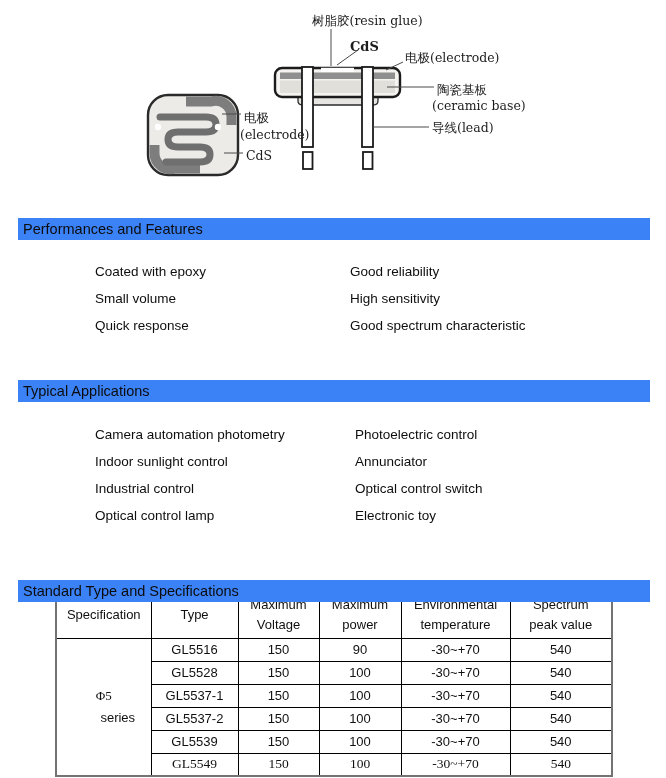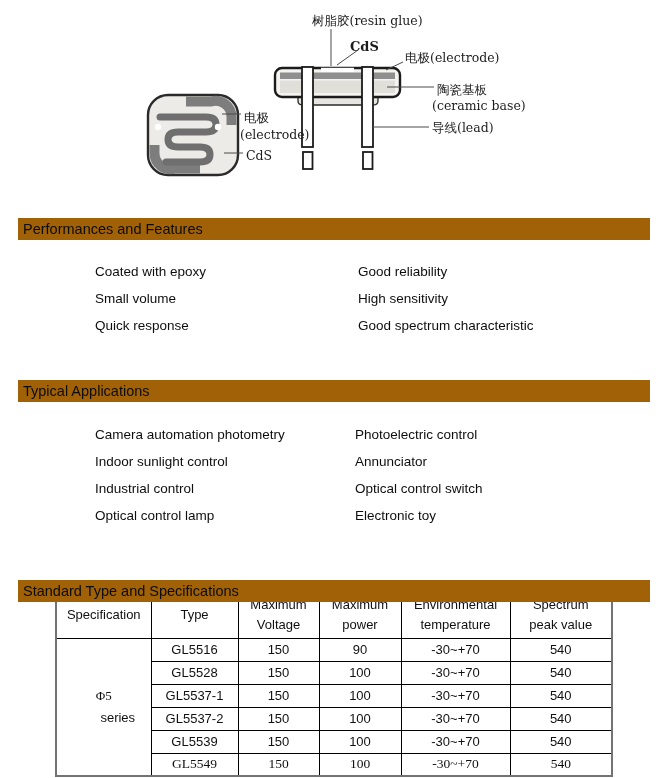--- a/index.html
+++ b/index.html
@@ -29,21 +29,21 @@
     fill: #1c1c1c;
   }
   .diagram text.bold { font-weight: bold; font-size: 13px; }
 
   
   .bar {
     position: absolute;
     left: 18px;
     width: 632px;
     height: 22px;
-    background: #a16207;
+    background: #3b82f6;
     z-index: 1;
   }
   .bar span {
     display: block;
     padding-left: 5px;
     line-height: 22px;
     font-size: 14.5px;
     color: #0c0c0c;
   }
   .bar-performances { top: 218px; }
@@ -66,21 +66,21 @@
   
   .list { position: absolute; z-index: 0; }
   .list .li {
     height: 27px;
     line-height: 27px;
     font-size: 13.5px;
     color: #0e0e0e;
     white-space: nowrap;
   }
   .feat-left  { left: 95px;  top: 258px; }
-  .feat-right { left: 358px; top: 258px; }
+  .feat-right { left: 350px; top: 258px; }
   .app-left   { left: 95px;  top: 421px; }
   .app-right  { left: 355px; top: 421px; }
 
   
   .spec-table-wrap { position: absolute; left: 55px; top: 590px; }
   table.spec {
     border-collapse: collapse;
     table-layout: fixed;
     width: 556px;
     border: 2px solid #737373;

